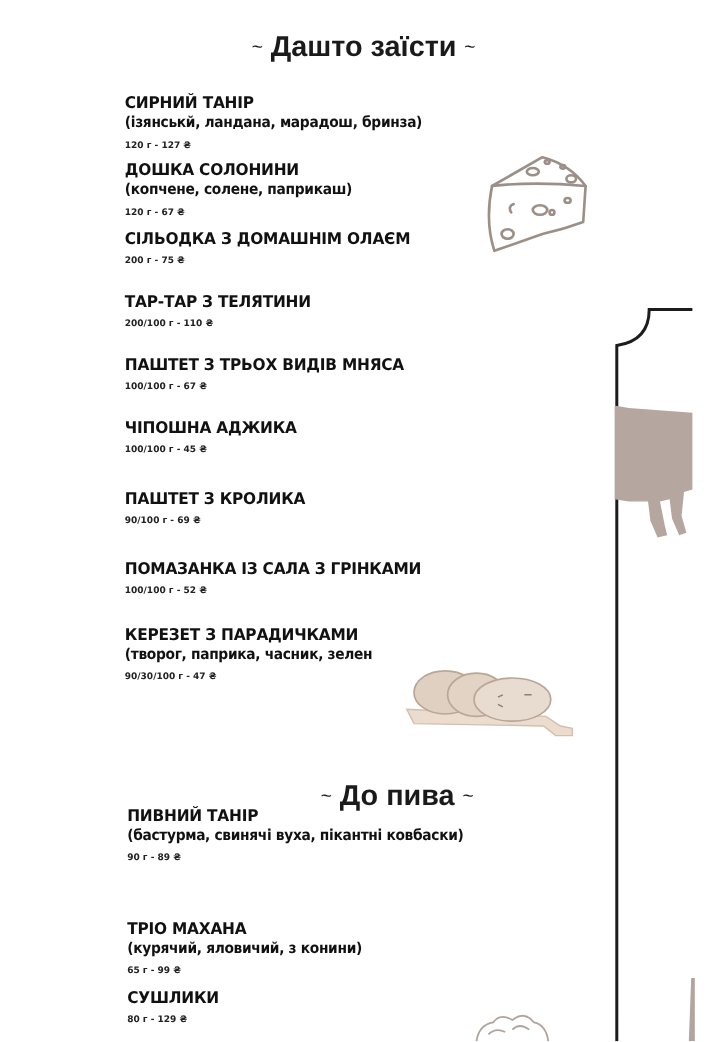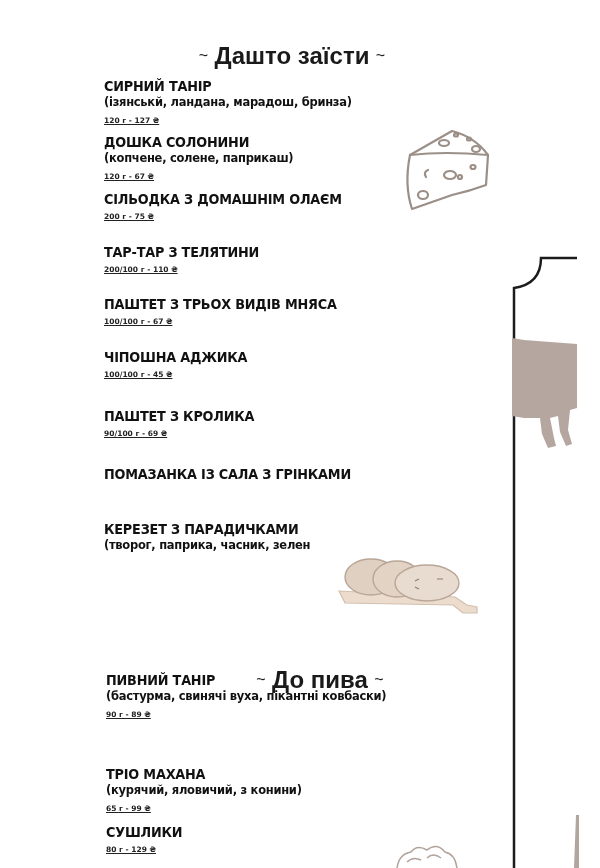--- a/index.html
+++ b/index.html
@@ -1,41 +1,41 @@
 <!DOCTYPE html>
 <html><head>
 <meta charset="utf-8">
 <style>
   html, body { margin: 0; padding: 0; }
   body {
     width: 600px; height: 868px; background: #ffffff; position: relative; overflow: hidden;
     font-family: "Liberation Sans", sans-serif; color: #161616;
   }
   .section-title {
-    position: absolute; left: 6px; width: 572px; text-align: center;
-    font-family: "Liberation Sans", sans-serif; font-weight: bold; color: #1a1a1a; margin-top: 16px;
+    position: absolute; left: 17px; width: 572px; text-align: center;
+    font-family: "Liberation Sans", sans-serif; font-weight: bold; color: #1a1a1a;
   }
   .section-title .tilde { font-size: 16px; font-weight: normal; vertical-align: middle; }
   .section-title .txt { font-size: 24px; vertical-align: middle; margin: 0 2px; }
   #title1 { top: 26px; }
   #title2 { top: 650px; padding-left: 28px; }
   .item { position: absolute; left: 104px; }
   .item .name {
     font-family: "DejaVu Sans", sans-serif; font-weight: bold; font-size: 13.5px;
     letter-spacing: -0.2px; line-height: 16px; color: #111; white-space: nowrap;
     transform: scaleX(0.95); transform-origin: left;
   }
   .item .desc {
     font-family: "DejaVu Sans", sans-serif; font-weight: bold; font-size: 12.5px;
     line-height: 15px; color: #111; white-space: nowrap; letter-spacing: -0.3px;
     transform: scaleX(0.92); transform-origin: left;
   }
   .item .price {
     font-family: "DejaVu Sans", sans-serif; font-weight: bold; font-size: 7.5px;
-    line-height: 10px; color: #222; margin-top: 8px; white-space: nowrap; text-decoration: underline;
+    line-height: 10px; color: #222; margin-top: 8px; white-space: nowrap;
   }
   .deco { position: absolute; }
 </style>
 </head>
 <body>
 
 <div id="title1" class="section-title">
   <span class="tilde">~</span>
   <span class="txt">Дашто заїсти</span>
   <span class="tilde">~</span>
@@ -66,24 +66,26 @@
 <div class="item" style="top:349px">
   <div class="name">ЧІПОШНА АДЖИКА</div>
   <div class="price" style="margin-top:5px">100/100 г - 45 ₴</div>
 </div>
 <div class="item" style="top:408px">
   <div class="name">ПАШТЕТ З КРОЛИКА</div>
   <div class="price" style="margin-top:5px">90/100 г - 69 ₴</div>
 </div>
 <div class="item" style="top:466px">
   <div class="name">ПОМАЗАНКА ІЗ САЛА З ГРІНКАМИ</div>
+  <div class="price" style="margin-top:5px">100/100 г - 52 ₴</div>
 </div>
 <div class="item" style="top:521px">
   <div class="name">КЕРЕЗЕТ З ПАРАДИЧКАМИ</div>
   <div class="desc">(творог, паприка, часник, зелен</div>
+  <div class="price" style="margin-top:7px">90/30/100 г - 47 ₴</div>
 </div>
 
 <div id="title2" class="section-title">
   <span class="tilde">~</span>
   <span class="txt">До пива</span>
   <span class="tilde">~</span>
 </div>
 
 <div class="item" style="top:672px; left:106px">
   <div class="name">ПИВНИЙ ТАНІР</div>

